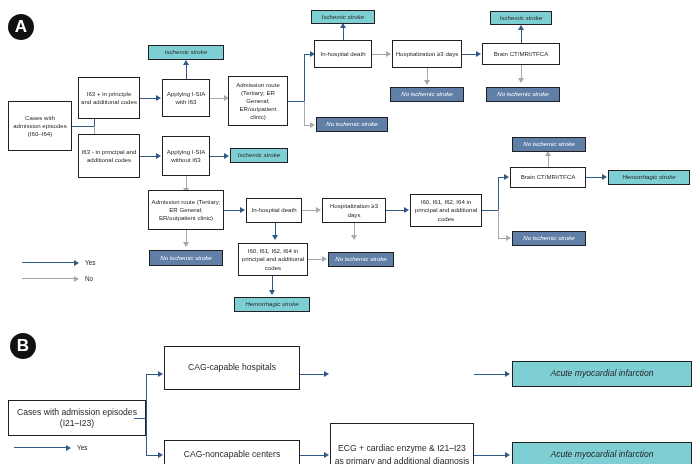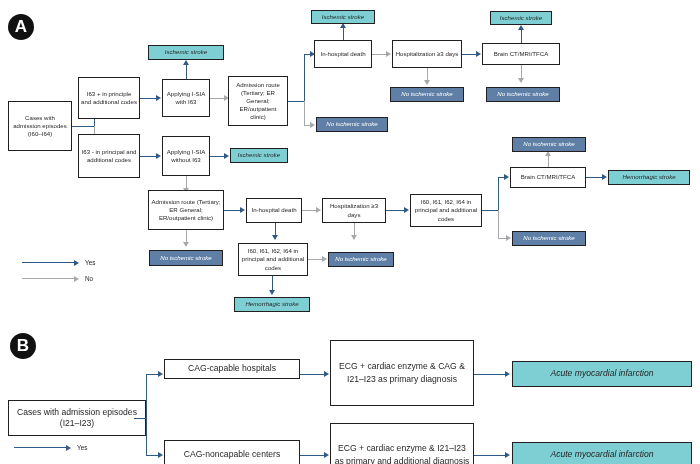--- a/index.html
+++ b/index.html
@@ -237,29 +237,28 @@
   <div class="node big" style="left:8px; top:400px; width:138px; height:36px;">Cases with admission episodes (I21–I23)</div>
 
   <div class="edge eh" style="left:134px; top:418px; width:12px;"></div>
   <div class="edge ev" style="left:146px; top:374px; height:44px;"></div>
   <div class="edge ev" style="left:146px; top:418px; height:37px;"></div>
   <div class="edge eh" style="left:146px; top:374px; width:14px;"></div>
   <div class="arw r" style="left:158px; top:370.8px;"></div>
   <div class="edge eh" style="left:146px; top:455px; width:14px;"></div>
   <div class="arw r" style="left:158px; top:451.8px;"></div>
 
-  <div class="node big" style="left:164px; top:359px; width:136px; height:20px;">CAG-capable hospitals</div>
+  <div class="node big" style="left:164px; top:346px; width:136px; height:44px;">CAG-capable hospitals</div>
   <div class="node big" style="left:164px; top:440px; width:136px; height:30px;">CAG-noncapable centers</div>
 
   <div class="edge eh" style="left:300px; top:374px; width:26px;"></div>
   <div class="arw r" style="left:324px; top:370.8px;"></div>
   <div class="edge eh" style="left:300px; top:455px; width:26px;"></div>
   <div class="arw r" style="left:324px; top:451.8px;"></div>
 
-  <div class="node big" style="left:330px; top:340px; width:144px; height:66px; line-height:1.5;">ECG + cardiac enzyme &amp; CAG &amp; I21–I23 as primary diagnosis</div>
   <div class="node big" style="left:330px; top:423px; width:144px; height:63px; line-height:1.5;">ECG + cardiac enzyme &amp; I21–I23 as primary and additional diagnosis</div>
 
   <div class="edge eh" style="left:474px; top:374px; width:34px;"></div>
   <div class="arw r" style="left:505px; top:370.8px;"></div>
   <div class="edge eh" style="left:474px; top:455px; width:34px;"></div>
   <div class="arw r" style="left:505px; top:451.8px;"></div>
 
   <div class="node teal big" style="left:512px; top:361px; width:180px; height:26px;">Acute myocardial infarction</div>
   <div class="node teal big" style="left:512px; top:442px; width:180px; height:26px;">Acute myocardial infarction</div>
 

